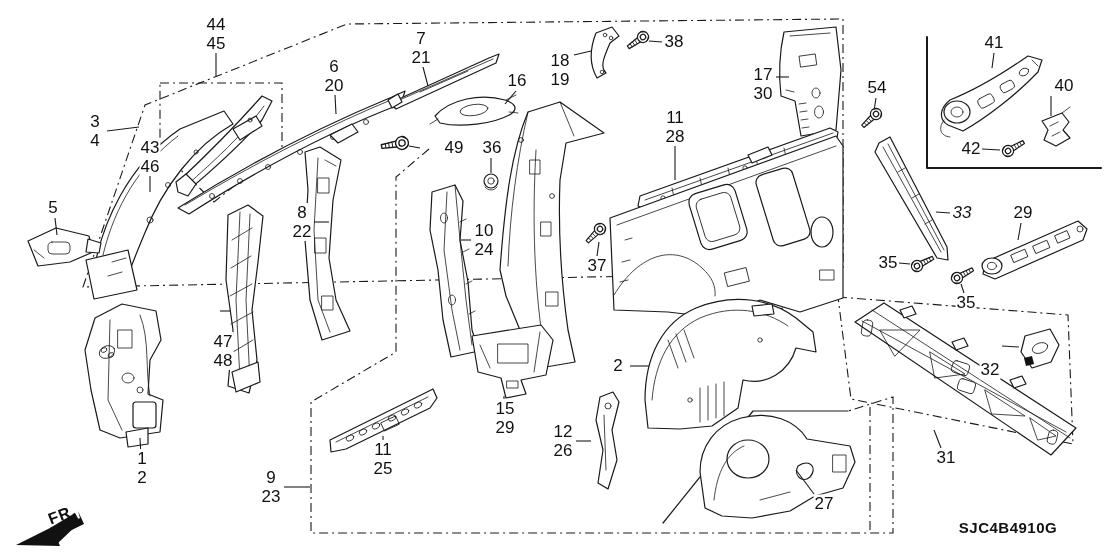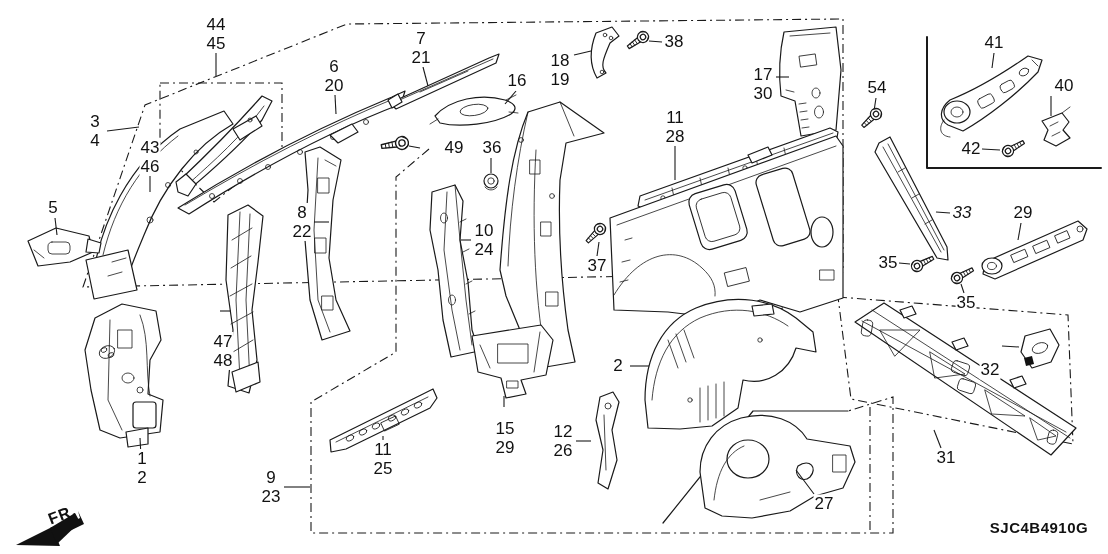--- a/index.html
+++ b/index.html
@@ -3,21 +3,21 @@
 <meta charset="utf-8">
 <style>
   html,body{margin:0;padding:0;background:#fff;}
   #stage{position:relative;width:1108px;height:554px;background:#fff;overflow:hidden;
          font-family:"Liberation Sans",sans-serif;}
   #stage svg{position:absolute;left:0;top:0;}
   .part-label{position:absolute;transform:translate(-50%,-50%);color:#111;
       font-size:17px;line-height:1.12;font-weight:500;text-align:center;
       white-space:pre-line;background:#fff;padding:0 1px;letter-spacing:0;}
   .diagram-code{position:absolute;transform:translate(-50%,-50%);color:#111;
-      font-size:15px;font-weight:700;letter-spacing:.5px;margin-left:31px;}
+      font-size:15px;font-weight:700;letter-spacing:.5px;}
   .fr-label{position:absolute;color:#111;font-size:16px;font-weight:700;
       transform:rotate(-21deg);letter-spacing:1px;}
   .ln{fill:none;stroke:#1a1a1a;stroke-width:1.2;stroke-linejoin:round;stroke-linecap:round;}
   .fw{fill:#ffffff;stroke:#1a1a1a;stroke-width:1.2;stroke-linejoin:round;}
   .thin{stroke-width:.8;}
   .dsh{fill:none;stroke:#1a1a1a;stroke-width:1.1;stroke-dasharray:9 4 2 4;}
   .ldr{fill:none;stroke:#1a1a1a;stroke-width:1.1;}
   .blk{fill:#111;stroke:none;}
 </style>
 </head>
@@ -383,21 +383,21 @@
   <div class="part-label" style="left:1023px;top:213px;">29</div>
   <div class="part-label" style="left:484px;top:240px;">10
 24</div>
   <div class="part-label" style="left:597px;top:266px;">37</div>
   <div class="part-label" style="left:888px;top:263px;">35</div>
   <div class="part-label" style="left:966px;top:303px;">35</div>
   <div class="part-label" style="left:223px;top:311px;margin-top:40px;">47
 48</div>
   <div class="part-label" style="left:990px;top:346px;margin-top:24px;">32</div>
   <div class="part-label" style="left:618px;top:366px;">2</div>
-  <div class="part-label" style="left:505px;top:418px;margin-top:20px;">15
+  <div class="part-label" style="left:505px;top:418px;">15
 29</div>
   <div class="part-label" style="left:563px;top:441px;">12
 26</div>
   <div class="part-label" style="left:383px;top:459px;">11
 25</div>
   <div class="part-label" style="left:946px;top:458px;">31</div>
   <div class="part-label" style="left:142px;top:468px;">1
 2</div>
   <div class="part-label" style="left:271px;top:487px;">9
 23</div>

